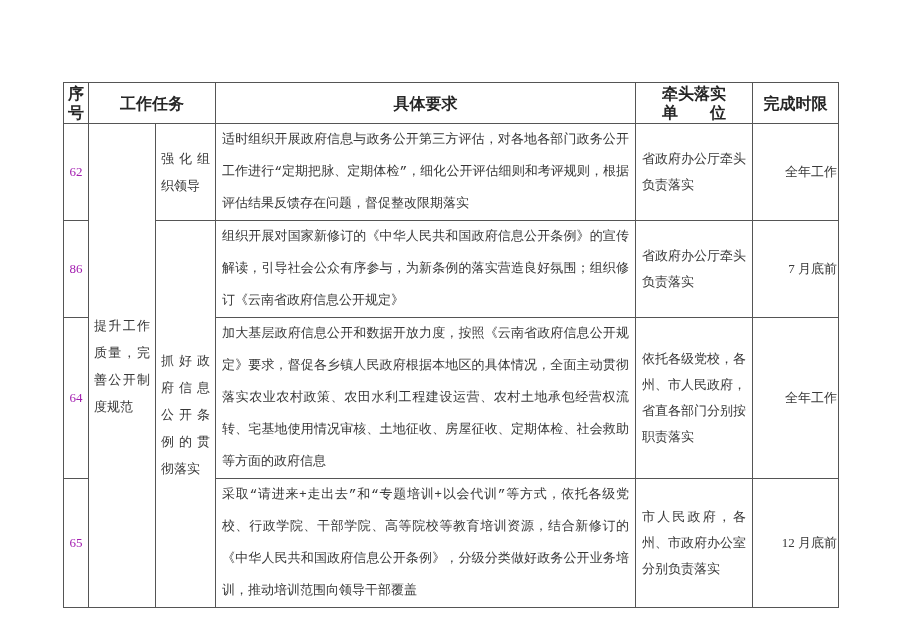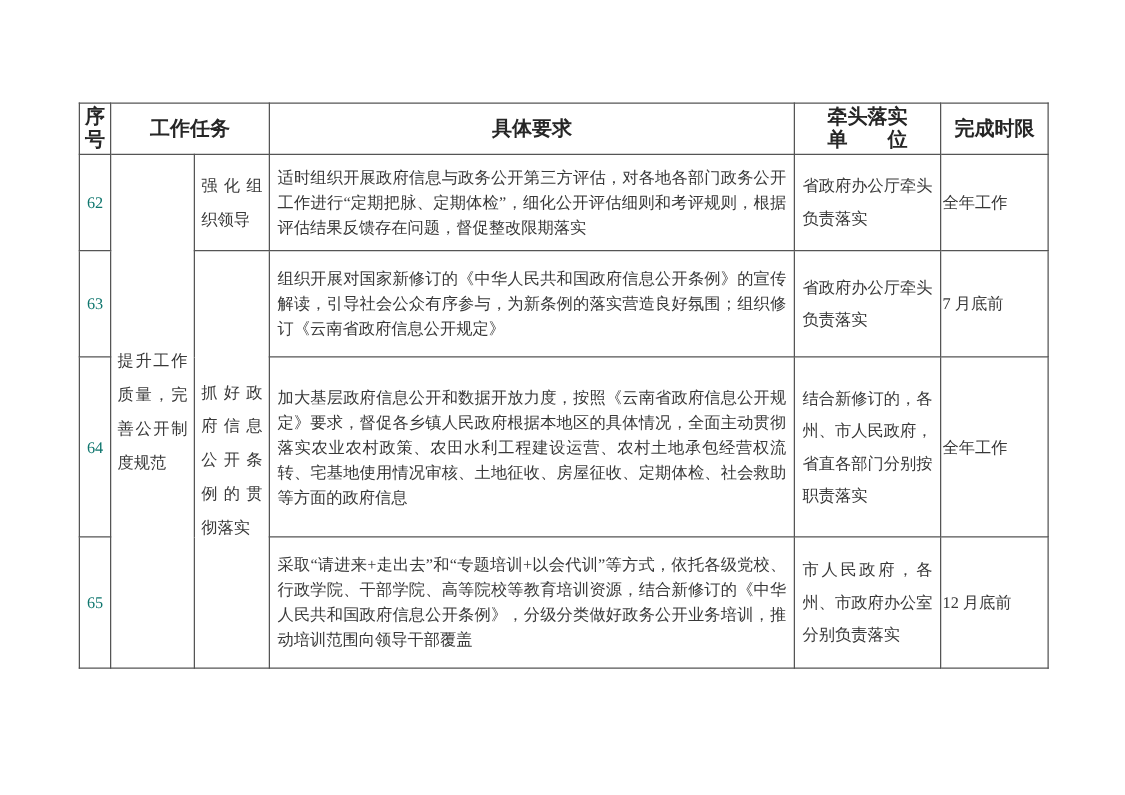--- a/index.html
+++ b/index.html
@@ -48,45 +48,46 @@
   tr.row-63 { height: 85px; }
   tr.row-64 { height: 144px; }
   tr.row-65 { height: 105px; }
   td {
     font-family: "Liberation Serif", "DejaVu Serif", serif;
     font-size: 13px;
     color: #383838;
   }
   td.no-cell {
     text-align: center;
-    color: #0f766e;
+    color: #a21caf;
   }
   td.group-cell, td.sub-cell {
     text-align: justify;
     text-justify: inter-character;
     text-align-last: left;
     line-height: 27px;
     padding: 0 5px;
   }
   td.req-cell {
     text-align: justify;
     text-justify: inter-character;
     text-align-last: left;
-    line-height: 20px;
+    line-height: 32px;
     padding: 0 6px;
+    font-family: Liberation Mono, monospace;
   }
   td.unit-cell {
     text-align: justify;
     text-justify: inter-character;
     text-align-last: left;
     line-height: 26px;
     padding: 0 6px;
   }
   td.deadline-cell {
-    text-align: left;
+    text-align: right;
     line-height: 26px;
   }
 </style>
 </head>
 <body>
 
 <div class="page">
   <table class="task-table">
     <colgroup>
       <col style="width:25px">
@@ -114,30 +115,30 @@
     <tbody>
       <tr class="row-62">
         <td class="no-cell">62</td>
         <td class="group-cell" rowspan="4">提升工作质量，完善公开制度规范</td>
         <td class="sub-cell">强化组织领导</td>
         <td class="req-cell">适时组织开展政府信息与政务公开第三方评估，对各地各部门政务公开工作进行“定期把脉、定期体检”，细化公开评估细则和考评规则，根据评估结果反馈存在问题，督促整改限期落实</td>
         <td class="unit-cell">省政府办公厅牵头负责落实</td>
         <td class="deadline-cell">全年工作</td>
       </tr>
       <tr class="row-63">
-        <td class="no-cell">63</td>
+        <td class="no-cell">86</td>
         <td class="sub-cell" rowspan="3">抓好政府信息公开条例的贯彻落实</td>
         <td class="req-cell">组织开展对国家新修订的《中华人民共和国政府信息公开条例》的宣传解读，引导社会公众有序参与，为新条例的落实营造良好氛围；组织修订《云南省政府信息公开规定》</td>
         <td class="unit-cell">省政府办公厅牵头负责落实</td>
         <td class="deadline-cell">7 月底前</td>
       </tr>
       <tr class="row-64">
         <td class="no-cell">64</td>
         <td class="req-cell">加大基层政府信息公开和数据开放力度，按照《云南省政府信息公开规定》要求，督促各乡镇人民政府根据本地区的具体情况，全面主动贯彻落实农业农村政策、农田水利工程建设运营、农村土地承包经营权流转、宅基地使用情况审核、土地征收、房屋征收、定期体检、社会救助等方面的政府信息</td>
-        <td class="unit-cell">结合新修订的，各州、市人民政府，省直各部门分别按职责落实</td>
+        <td class="unit-cell">依托各级党校，各州、市人民政府，省直各部门分别按职责落实</td>
         <td class="deadline-cell">全年工作</td>
       </tr>
       <tr class="row-65">
         <td class="no-cell">65</td>
         <td class="req-cell">采取“请进来+走出去”和“专题培训+以会代训”等方式，依托各级党校、行政学院、干部学院、高等院校等教育培训资源，结合新修订的《中华人民共和国政府信息公开条例》，分级分类做好政务公开业务培训，推动培训范围向领导干部覆盖</td>
         <td class="unit-cell">市人民政府，各州、市政府办公室分别负责落实</td>
         <td class="deadline-cell">12 月底前</td>
       </tr>
     </tbody>
   </table>

